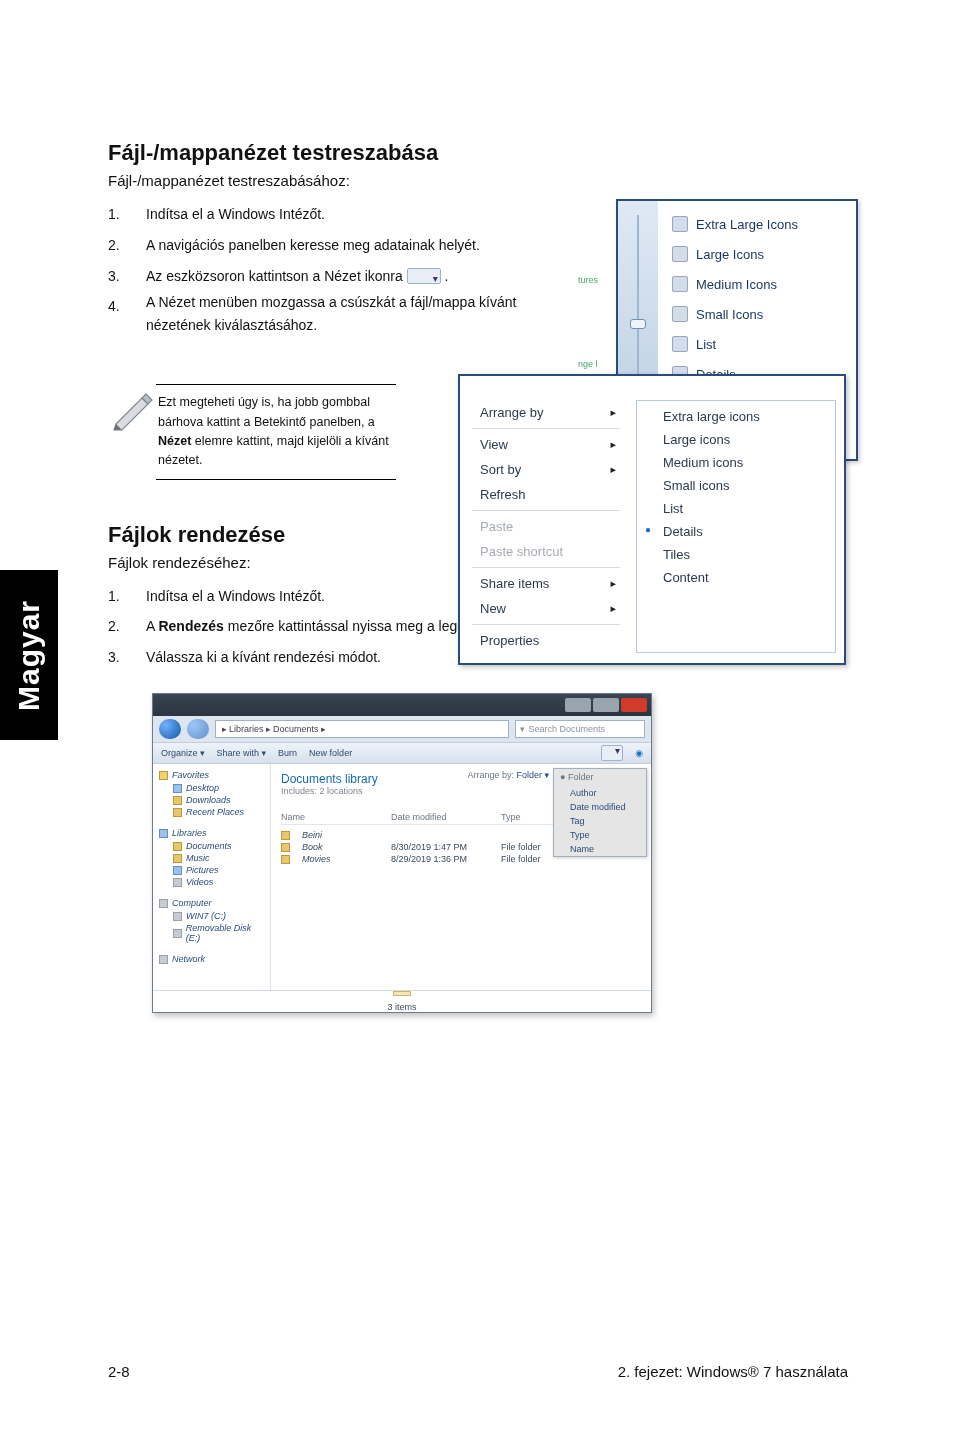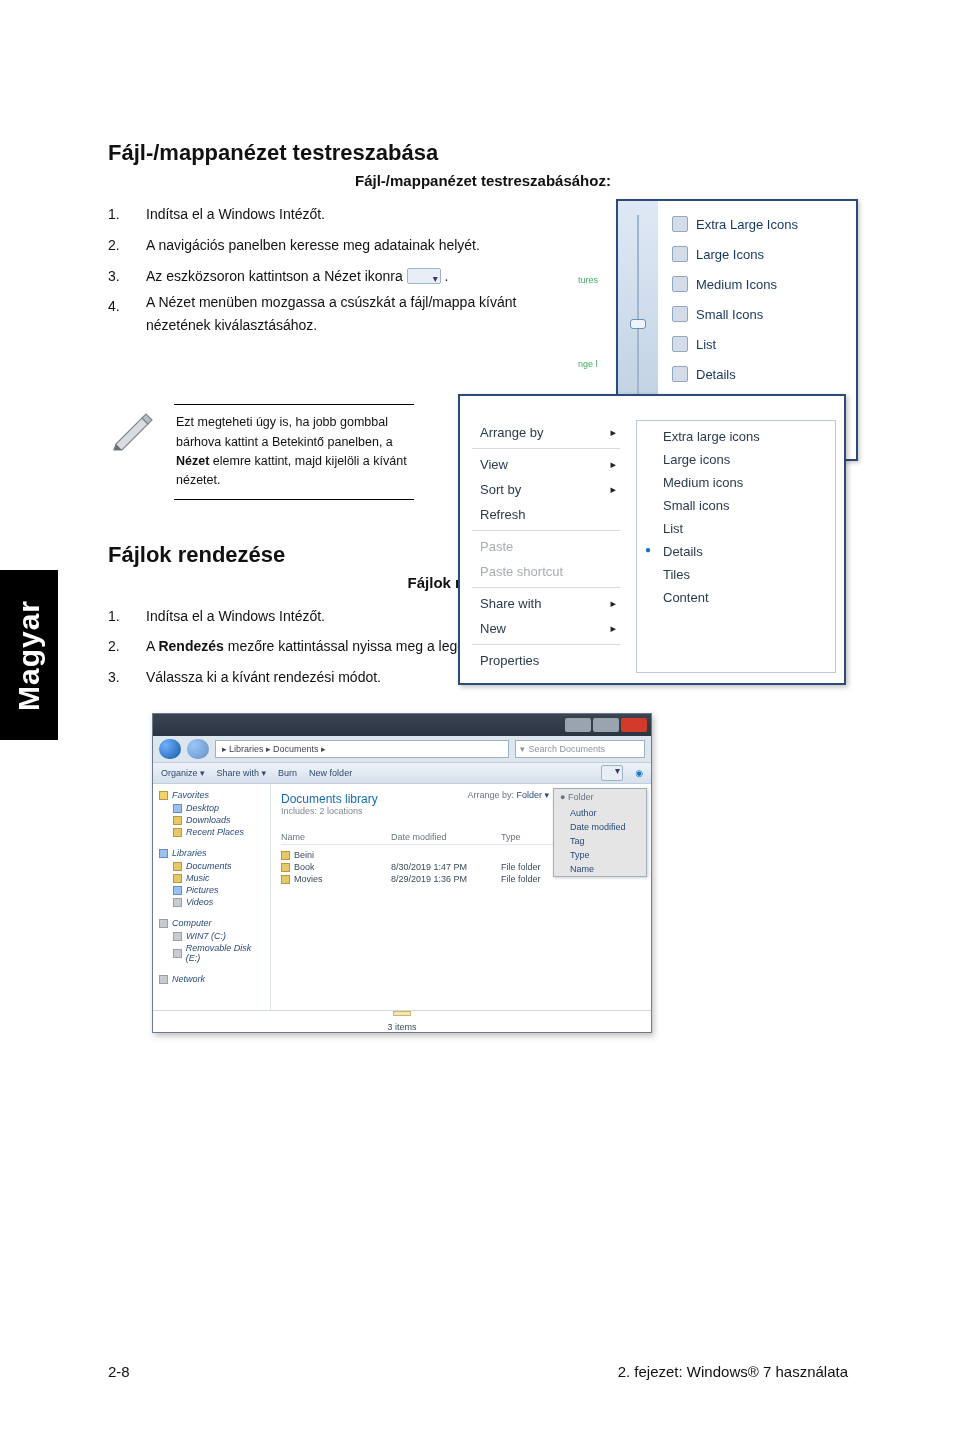--- a/index.html
+++ b/index.html
@@ -6,37 +6,37 @@
   html, body { width: 954px; height: 1438px; background: #fff; font-family: Arial, Helvetica, sans-serif; color: #111; }
   .page { position: relative; width: 954px; height: 1438px; }
   .sidetab {
     position: absolute; left: 0; top: 570px; width: 58px; height: 170px;
     background: #000; color: #fff; display: flex; align-items: center; justify-content: center;
     writing-mode: vertical-rl; transform: rotate(180deg);
     font-size: 30px; font-weight: bold; letter-spacing: 1px;
   }
   .content { position: absolute; left: 108px; top: 140px; width: 750px; }
   h2 { font-size: 22px; font-weight: bold; margin-bottom: 6px; }
-  h3 { font-size: 15px; font-weight: bold; margin-bottom: 10px; text-align: center; }
+  h3 { font-size: 15px; font-weight: normal; margin-bottom: 10px; }
   ol.steps { list-style: none; margin: 0 0 20px 0; }
   ol.steps li { display: flex; gap: 26px; font-size: 14px; line-height: 2.2; }
   ol.steps li .num { width: 12px; flex: none; }
   .viewicon { display:inline-block; width:34px; height:16px; background:#e8eef5; border:1px solid #9db3c8; border-radius:2px; vertical-align:-3px; position:relative; }
   .viewicon::after { content:"▾"; position:absolute; right:2px; top:-1px; font-size:10px; color:#436; }
   .viewmenu { position:absolute; top:0; right:0; width:242px; border:2px solid #2a4b7c; background:#fff; box-shadow:2px 2px 4px rgba(0,0,0,.2); }
   .viewmenu .leftstrip { position:absolute; left:0; top:0; bottom:0; width:40px; background:linear-gradient(#dfe9f5,#b9ccdf); }
   .viewmenu .items { position:relative; margin-left:40px; padding:8px 0 10px 8px; }
   .viewmenu .vitem { display:flex; align-items:center; gap:8px; padding:7px 6px; font-size:13px; color:#14365f; }
   .viewmenu .vitem .ic { width:16px; height:16px; background:#d3dce8; border:1px solid #95a7bd; border-radius:2px; flex:none; }
   .viewmenu .slot { position:absolute; left:12px; top:10px; width:16px; bottom:10px; }
   .viewmenu .track { position:absolute; left:7px; top:4px; bottom:4px; width:2px; background:#9eb6cf; }
   .viewmenu .thumb { position:absolute; left:0; width:16px; height:10px; background:#eef4fb; border:1px solid #6c8fb2; border-radius:3px; }
   .viewmenu .tag { position:absolute; left:-40px; font-size:9px; color:#4a6; writing-mode:horizontal-tb; }
 
-  .noteblock { position:relative; margin-top:68px; width:740px; display:flex; gap:18px; }
+  .noteblock { position:relative; margin-top:48px; width:740px; display:flex; }
   .pencil { width:48px; height:48px; flex:none; }
   .pencil svg { width:48px; height:48px; }
   .notetext { width:240px; font-size:12.5px; line-height:1.55; border-top:1px solid #000; border-bottom:1px solid #000; padding:8px 2px; }
   .ctxmenu { position:absolute; left:350px; top:-10px; width:388px; border:2px solid #2a4b7c; background:#fff; box-shadow:2px 2px 5px rgba(0,0,0,.25); display:flex; padding:24px 6px 10px 6px; }
   .ctxleft { width:160px; }
   .ctxright { width:200px; border:1px solid #bac9db; margin-left:10px; padding:4px 0; }
   .crow { display:flex; align-items:center; justify-content:space-between; padding:5px 10px 5px 14px; font-size:13px; color:#2a3b4e; }
   .crow.dis { color:#a7adb4; }
   .crow .arrow { color:#222; font-size:11px; }
   .csep { height:1px; background:#d4dbe3; margin:3px 6px; }
@@ -61,21 +61,21 @@
   .sgroup .sh { font-size:9px; color:#254f7b; display:flex; align-items:center; gap:4px; margin-bottom:2px; }
   .sgroup .si { font-size:9px; color:#2a4b7c; padding:1px 0 1px 14px; display:flex; align-items:center; gap:4px; }
   .sqicon { width:9px; height:9px; background:#e6c76a; border:1px solid #b89a3c; }
   .sqicon.blue { background:#9cc1ef; border-color:#5f8fc5; }
   .sqicon.gray { background:#c7ccd2; border-color:#98a0a8; }
   .explorer .main { flex:1; padding:8px 8px 6px 10px; position:relative; }
   .libtitle { color:#176bb3; font-size:12px; }
   .libsub { color:#7d8790; font-size:9px; margin-bottom:16px; }
   .cols { display:grid; grid-template-columns: 110px 110px 70px; font-size:9px; color:#6a7582; border-bottom:1px solid #e2e7ed; padding-bottom:2px; margin-bottom:4px; }
   .frow { display:grid; grid-template-columns: 110px 110px 70px; font-size:9px; color:#3a4b5d; padding:1px 0; align-items:center; }
-  .frow .fn { display:flex; align-items:center; gap:4px; }
+  .frow .fn { display:flex; align-items:center; gap:12px;font-style:italic; }
   .arrangebox { position:absolute; right:4px; top:4px; width:94px; border:1px solid #9fb0c2; background:#e5e5e5; box-shadow:1px 1px 3px rgba(0,0,0,.2); font-size:9px; }
   .arrangebox .ahdr { padding:3px 6px; color:#6a7582; border-bottom:1px solid #e0e5eb; }
   .arrangebox .ai { padding:2px 6px 2px 16px; color:#2a4b7c; position:relative; }
   .explorer .status { position:absolute; left:0; right:0; bottom:0; height:22px; border-top:1px solid #d2d9e1; display:flex; align-items:center; padding:0 8px; gap:6px; font-size:9px; color:#3a4b5d;flex-direction:column; }
   .status .sic { width:18px; height:14px; background:#f3e7b8; border:1px solid #cdb767; }
 
   .footer { position:absolute; left:108px; right:106px; bottom:58px; display:flex; justify-content:space-between; font-size:15px; color:#111; }
 </style>
 </head>
 <body>
@@ -189,21 +189,21 @@
           <div class="crow dis">
               <span>Paste</span>
               <span></span>
             </div>
           <div class="crow dis">
               <span>Paste shortcut</span>
               <span></span>
             </div>
           <div class="csep"></div>
           <div class="crow">
-              <span>Share with</span>
+              <span>Share items</span>
               <span class="arrow">▸</span>
             </div>
           <div class="crow">
               <span>New</span>
               <span class="arrow">▸</span>
             </div>
           <div class="csep"></div>
           <div class="crow">
               <span>Properties</span>
               <span></span>

